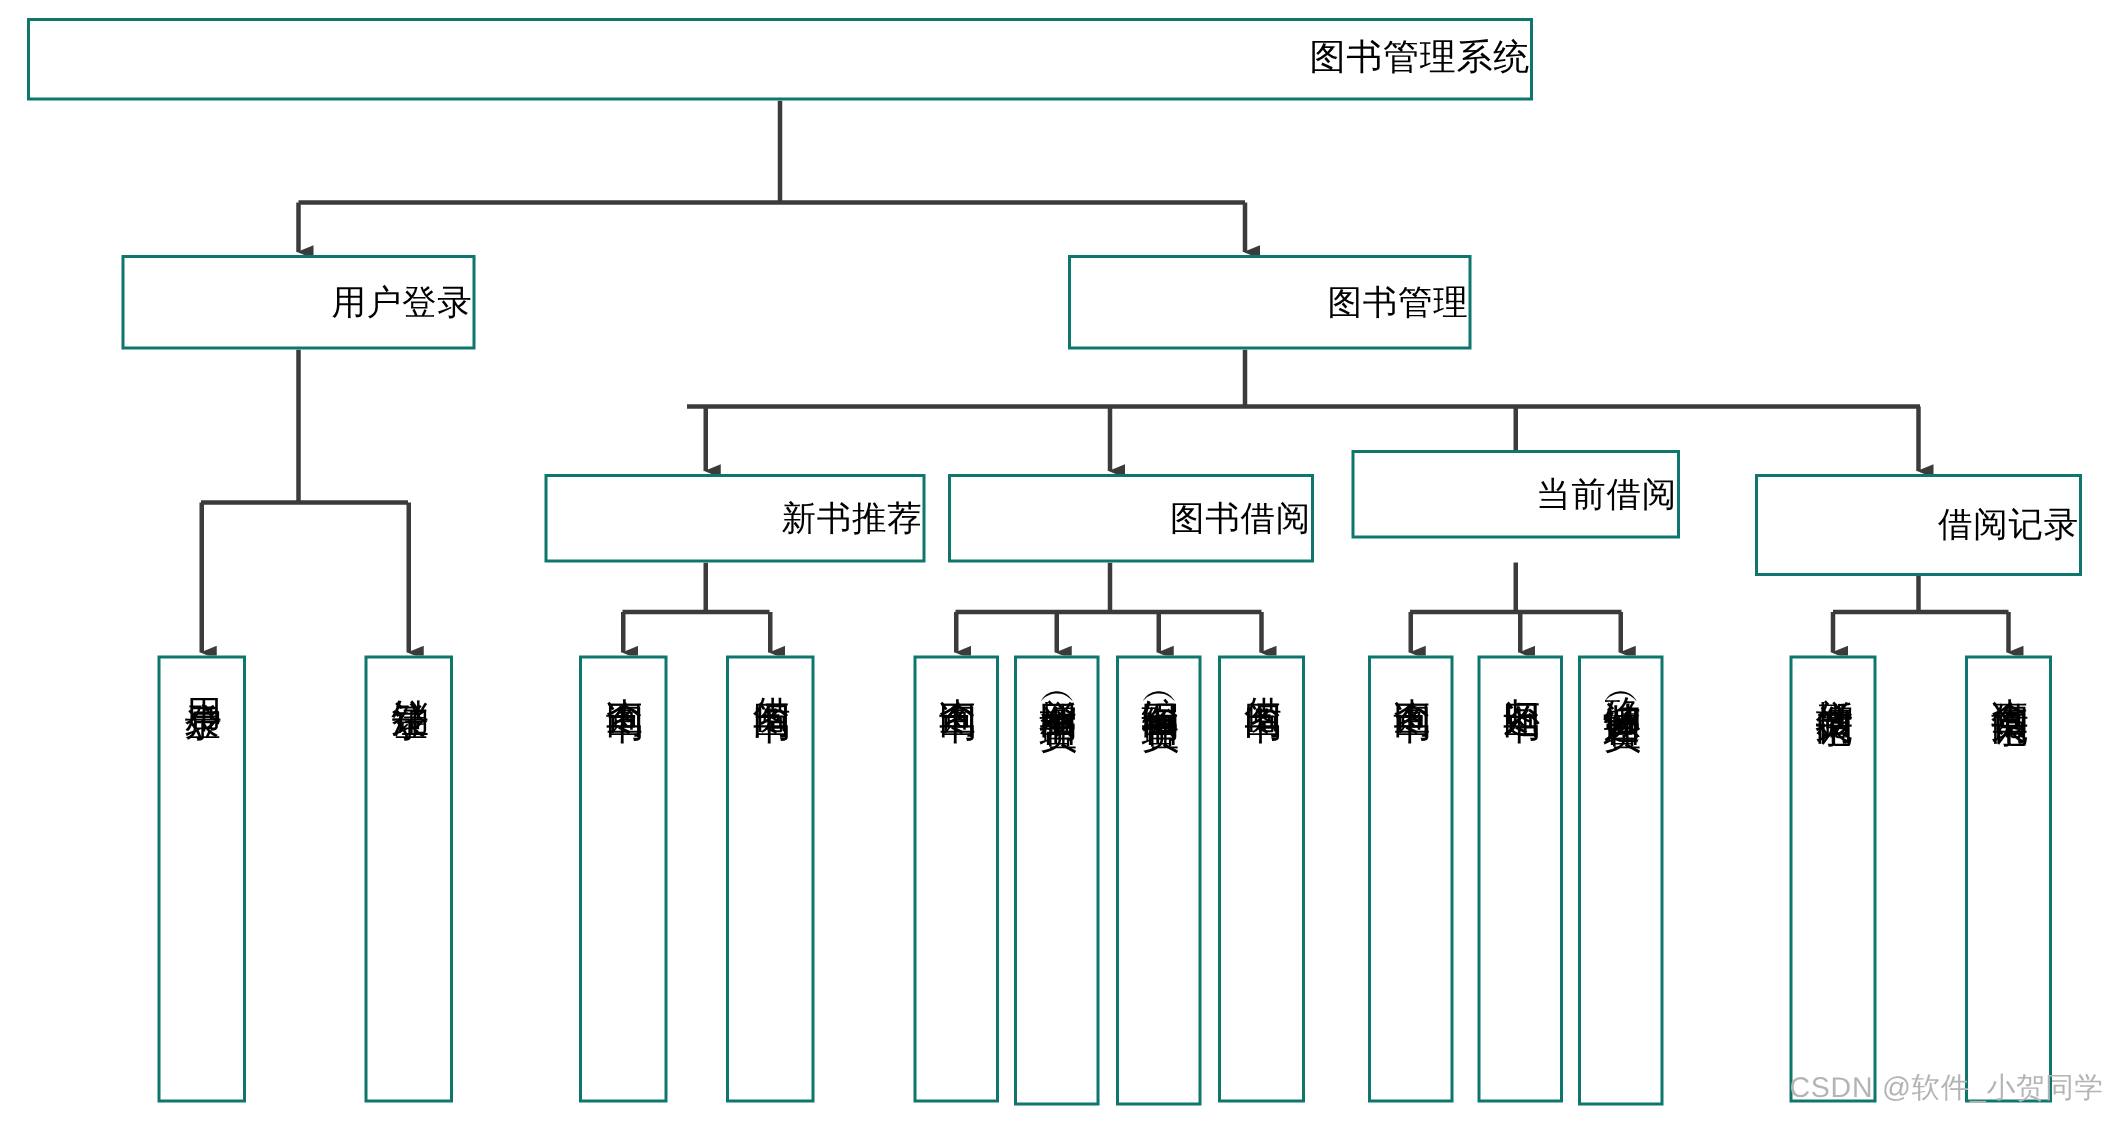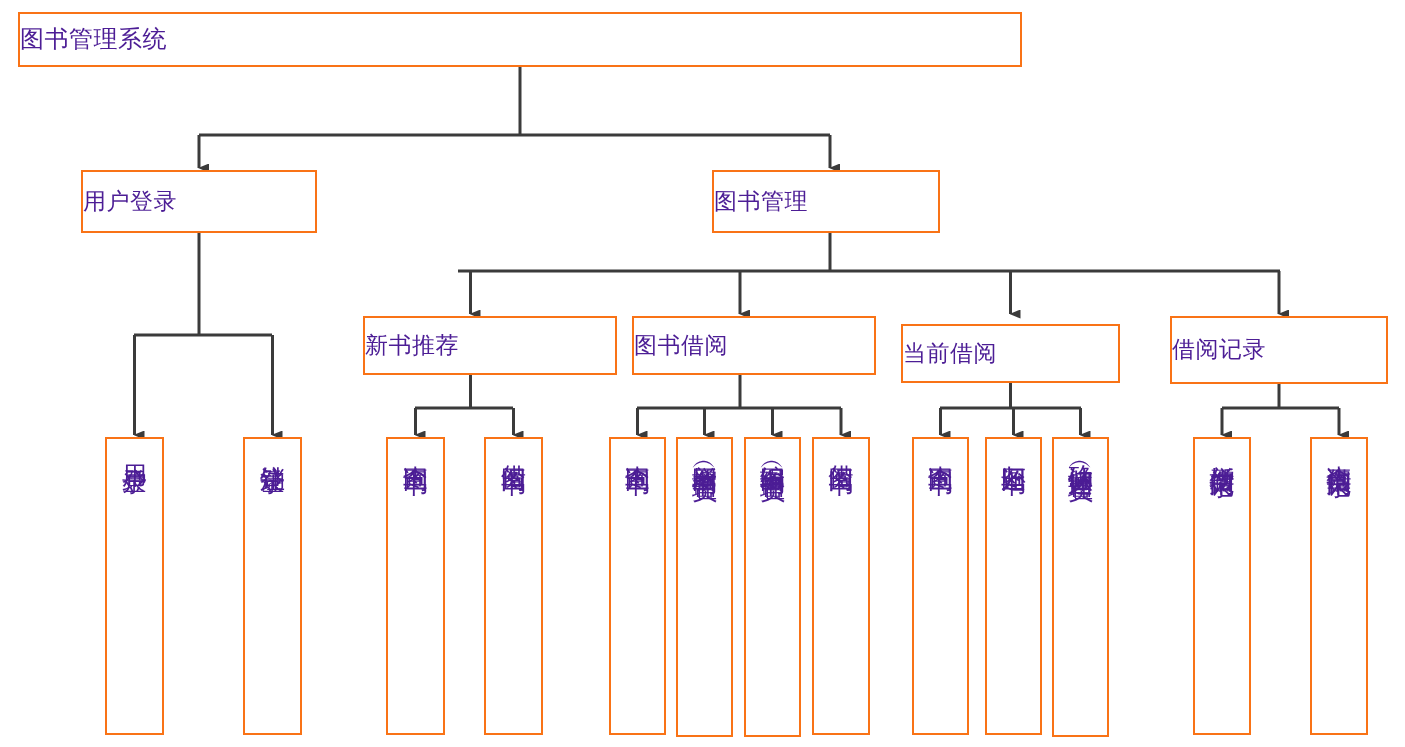--- a/index.html
+++ b/index.html
@@ -22,25 +22,25 @@
     left: 0;
     top: 0;
     width: 1405px;
     height: 747px;
     pointer-events: none;
   }
   .node {
     position: absolute;
     box-sizing: border-box;
     background: #ffffff;
-    border: 2px solid #f97316;
+    border: 2px solid #0f766e;
     display: flex;
     align-items: center;
-    justify-content: flex-start;
-    color: #4c1d95;
+    justify-content: flex-end;
+    color: #000000;
   }
   .node .label {
     display: block;
     text-align: center;
     line-height: 1.18;
     letter-spacing: 0.5px;
   }
   .node.horiz .label {
     writing-mode: horizontal-tb;
     font-size: 23px;
@@ -112,30 +112,30 @@
         <line x1="1339" y1="408" x2="1339" y2="435" marker-end="url(#arrowhead)"></line>
       </g>
   </svg>
   <div id="nodes-layer">
       <div class="node horiz root" style="left: 18px; top: 12px; width: 1004px; height: 55px;">
         <span class="label">图书管理系统</span>
       </div>
       <div class="node horiz" style="left: 81px; top: 170px; width: 236px; height: 63px;">
         <span class="label">用户登录</span>
       </div>
-      <div class="node horiz" style="left: 712px; top: 170px; width: 228px; height: 63px;">
+      <div class="node horiz" style="left: 712px; top: 170px; width: 269px; height: 63px;">
         <span class="label">图书管理</span>
       </div>
       <div class="node horiz" style="left: 363px; top: 316px; width: 254px; height: 59px;">
         <span class="label">新书推荐</span>
       </div>
       <div class="node horiz" style="left: 632px; top: 316px; width: 244px; height: 59px;">
         <span class="label">图书借阅</span>
       </div>
-      <div class="node horiz" style="left: 901px; top: 324px; width: 219px; height: 59px;">
+      <div class="node horiz" style="left: 901px; top: 300px; width: 219px; height: 59px;">
         <span class="label">当前借阅</span>
       </div>
       <div class="node horiz" style="left: 1170px; top: 316px; width: 218px; height: 68px;">
         <span class="label">借阅记录</span>
       </div>
       <div class="node vert" style="left: 105px; top: 437px; width: 59px; height: 298px;">
         <span class="label">用户登录</span>
       </div>
       <div class="node vert" style="left: 243px; top: 437px; width: 59px; height: 298px;">
         <span class="label">注销登录</span>
@@ -167,13 +167,14 @@
       <div class="node vert" style="left: 1052px; top: 437px; width: 57px; height: 300px;">
         <span class="label">确认归还（管理员）</span>
       </div>
       <div class="node vert" style="left: 1193px; top: 437px; width: 58px; height: 298px;">
         <span class="label">新增借阅记录</span>
       </div>
       <div class="node vert" style="left: 1310px; top: 437px; width: 58px; height: 298px;">
         <span class="label">查询借阅记录</span>
       </div>
     </div>
+  <div class="watermark" style="left: 1193px; top: 712px;">CSDN @软件_小贺同学</div>
 </div>
 
 </body></html>

